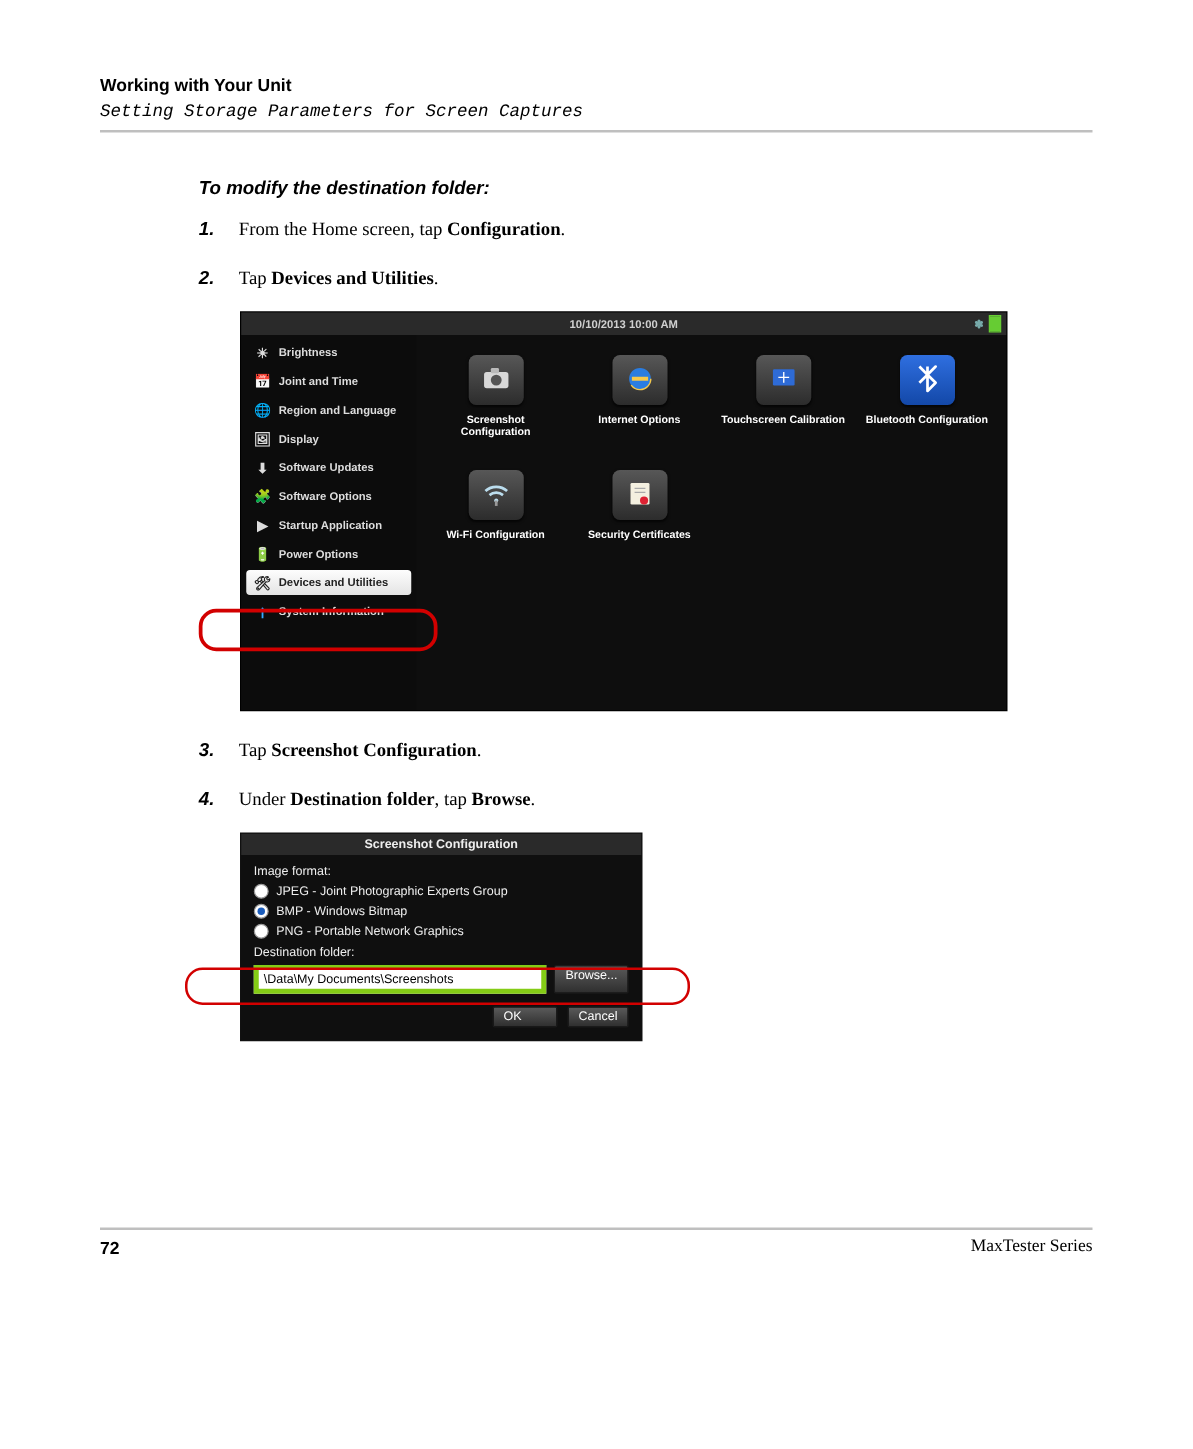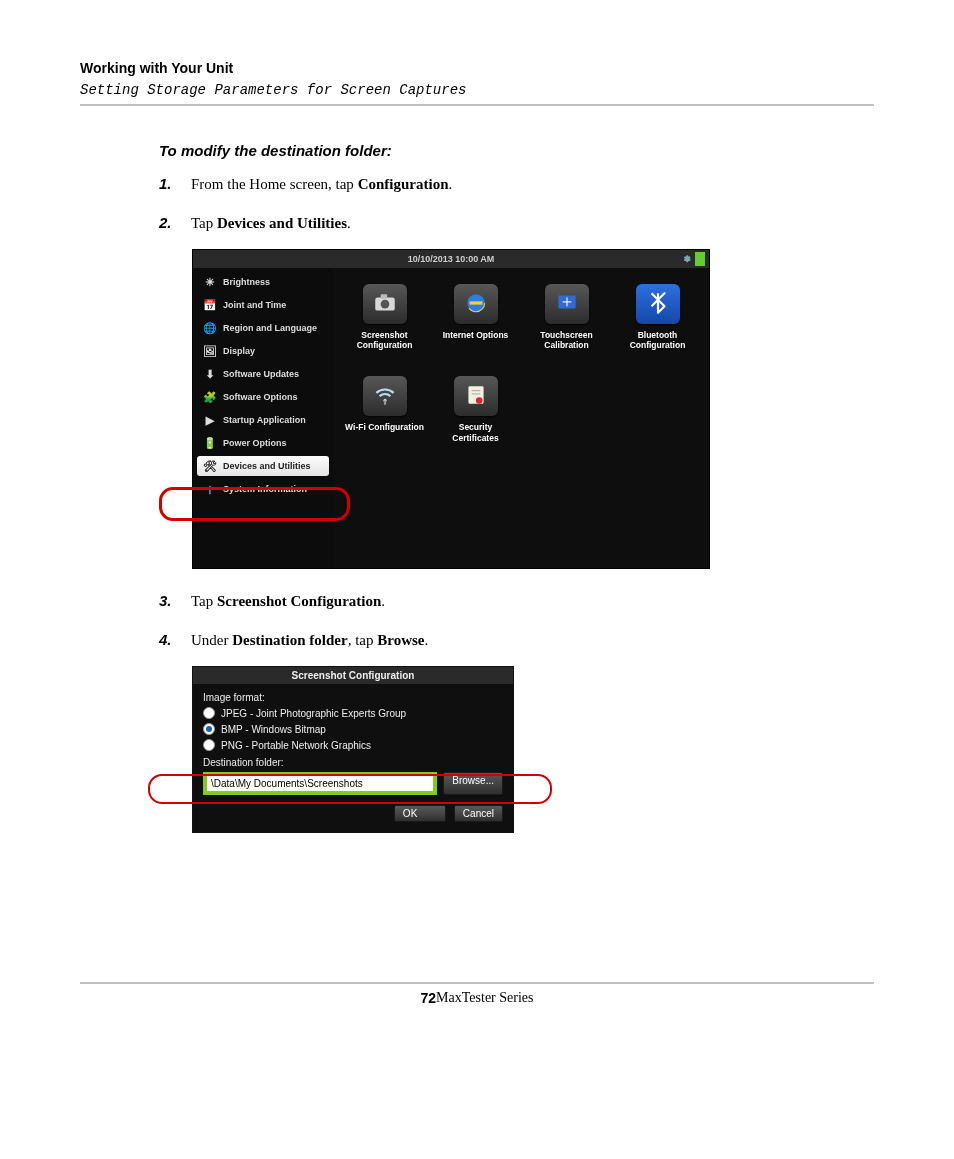--- a/index.html
+++ b/index.html
@@ -10,21 +10,21 @@
   .hr{border:none;border-top:2px solid #bfbfbf;margin:4px 0 36px 0}
   .content{margin-left:79px;width:590px}
   .proc-title{font-family:Verdana,Geneva,Helvetica,Arial,sans-serif;font-weight:700;font-style:italic;font-size:15px;margin:0 0 14px 0}
   .step{display:flex;margin:0 0 16px 0;font-size:15px;line-height:1.5}
   .step .num{font-family:Verdana,Geneva,Helvetica,Arial,sans-serif;font-weight:700;font-style:italic;width:32px;flex:0 0 32px}
   .step .body{flex:1}
   .b{font-weight:700}
 
   
   .screenshot{margin:8px 0 22px 34px;position:relative}
-  .ss1{width:516px;background:#0e0e0e;color:#fff;font-family:Tahoma,Arial,sans-serif;font-size:10px;box-shadow:0 0 0 1px #000}
+  .ss1{width:612px;background:#0e0e0e;color:#fff;font-family:Tahoma,Arial,sans-serif;font-size:10px;box-shadow:0 0 0 1px #000}
   .ss1 .topbar{height:18px;background:#2a2a2a;color:#cfcfcf;display:flex;align-items:center;justify-content:center;position:relative;font-size:9px;font-weight:700}
   .ss1 .topbar .icons{position:absolute;right:4px;top:2px;display:flex;gap:4px;align-items:center}
   .ss1 .main{display:flex;height:300px}
   .ss1 .side{width:140px;padding:4px 0;background:#0c0c0c;display:flex;flex-direction:column;gap:3px}
   .ss1 .side-item{display:flex;align-items:center;gap:6px;padding:3px 6px;color:#ddd;font-size:9px;font-weight:700;border-radius:3px;margin:0 4px}
   .ss1 .side-item.selected{background:linear-gradient(#fdfdfd,#e4e4e4);color:#222}
   .ss1 .side-item .ic{width:14px;height:14px;display:flex;align-items:center;justify-content:center;font-size:11px}
   .ss1 .grid{flex:1;padding:16px 12px;display:grid;grid-template-columns:repeat(4,1fr);gap:26px 12px;align-content:start}
   .ss1 .tile{display:flex;flex-direction:column;align-items:center;gap:6px;color:#fff;font-size:8.5px;font-weight:700;text-align:center;line-height:1.2}
   .ss1 .tile .icon{width:44px;height:40px;border-radius:6px;background:linear-gradient(#575757,#2c2c2c);display:flex;align-items:center;justify-content:center;box-shadow:0 1px 2px rgba(0,0,0,.7)}
@@ -39,21 +39,21 @@
   .ss2 .radio .r{width:10px;height:10px;border:1px solid #999;border-radius:50%;background:#fff;position:relative}
   .ss2 .radio .r.on::after{content:"";position:absolute;inset:2px;border-radius:50%;background:#1b5dbd}
   .ss2 .pathrow{display:flex;gap:6px;margin-top:2px}
   .ss2 .path{flex:1;background:#fff;color:#000;font-size:10px;padding:2px 4px;border:4px solid #84cc16}
   .ss2 .btn{background:linear-gradient(#5a5a5a,#2f2f2f);color:#fff;border:1px solid #1a1a1a;font-size:10px;padding:2px 8px;border-radius:2px}
   .ss2 .btnrow{display:flex;justify-content:flex-end;gap:8px;margin-top:10px}
   .hl2{position:absolute;left:-45px;top:107px;width:400px;height:26px;border:2.5px solid #d20000;border-radius:14px;pointer-events:none}
 
   .footer{position:absolute;left:80px;right:80px;bottom:54px}
   .footer .hr2{border:none;border-top:2px solid #bfbfbf;margin:0 0 6px 0}
-  .footer .row{display:flex;justify-content:center;font-size:14px}
+  .footer .row{display:flex;justify-content:space-between;font-size:14px}
   .footer .pn{font-family:Verdana,Geneva,Helvetica,Arial,sans-serif;font-weight:700;font-size:14px}
   .footer .series{font-family:Georgia,serif}
 
   .svg-ic{width:26px;height:26px}
 </style>
 </head>
 <body>
 
 <div class="page">
   <h2 class="chapter-title">Working with Your Unit</h2>

